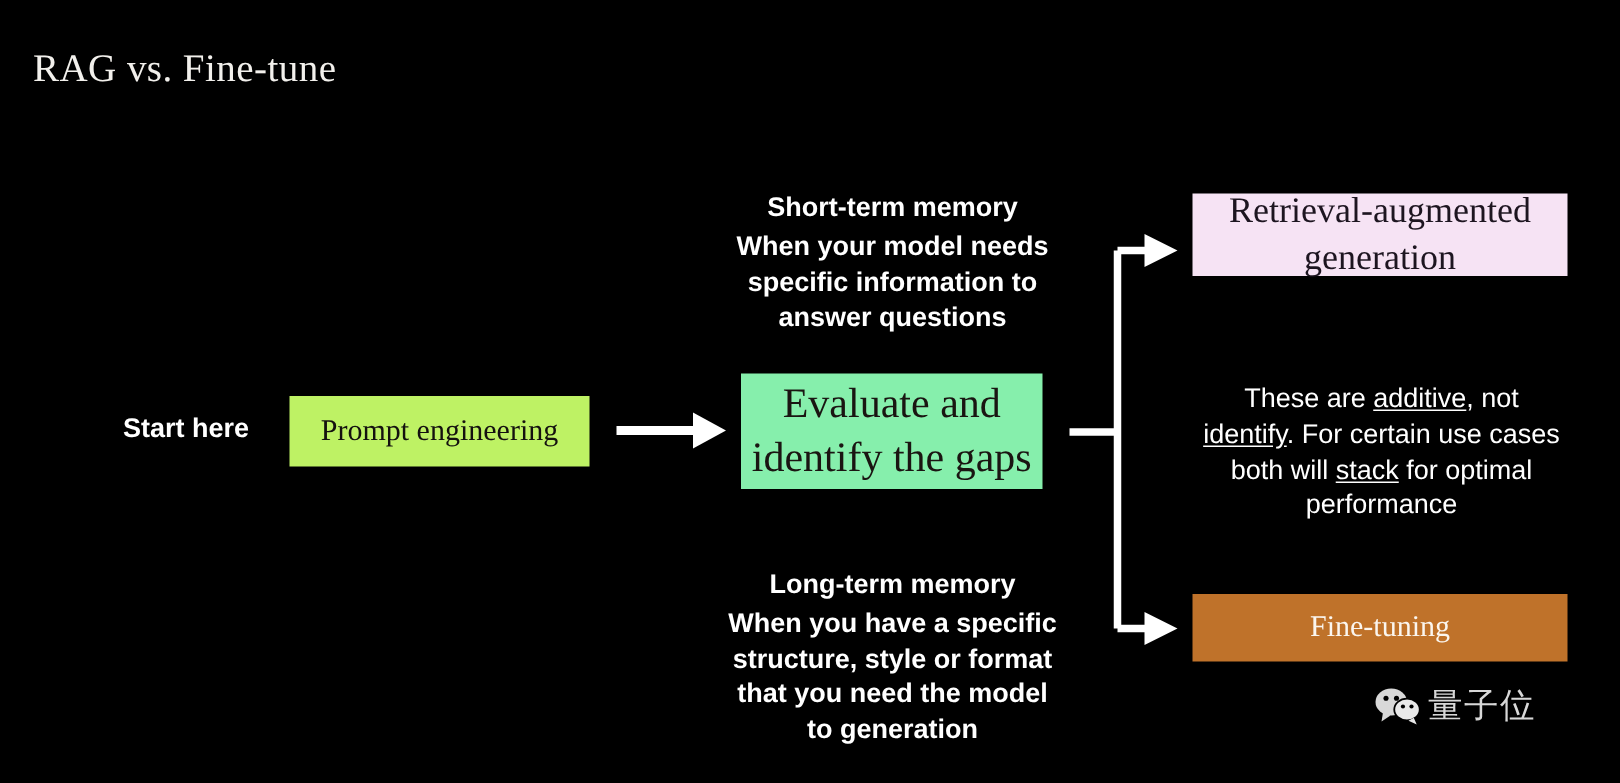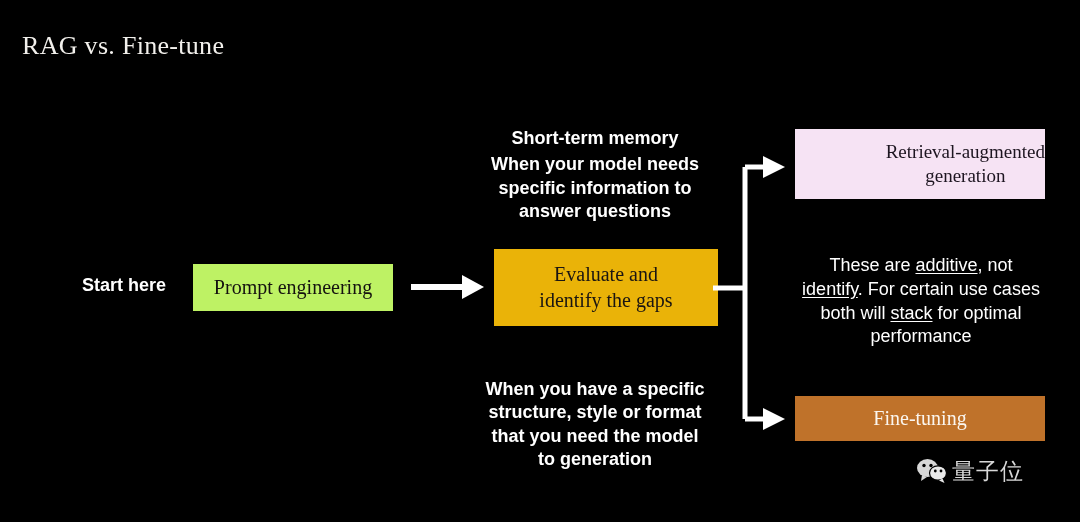--- a/index.html
+++ b/index.html
@@ -59,36 +59,35 @@
     width: 200px;
     height: 47px;
     background: #bef264;
     color: #14110f;
     font-size: 20px;
   }
 
   #box-evaluate {
     left: 494px;
     top: 249px;
-    width: 224px;
+    width: 201px;
     height: 77px;
-    background: #eab308;
+    background: #86efac;
     color: #1a1512;
-    font-size: 20px;
+    font-size: 28px;
   }
 
   #box-rag {
     left: 795px;
     top: 129px;
     width: 250px;
-    height: 70px;
+    height: 55px;
     background: #f6e3f4;
     color: #1d1520;
-    font-size: 19px;
-    justify-content: flex-end;
+    font-size: 24px;
   }
 
   #box-finetune {
     left: 795px;
     top: 396px;
     width: 250px;
     height: 45px;
     background: #bf722a;
     color: #fbf6ef;
     font-size: 20px;
@@ -187,20 +186,21 @@
   </div>
 
   <div class="desc" id="desc-short">
     <div class="desc-head">Short-term memory</div>
     <div class="desc-body">When your model needs</div>
     <div class="desc-body">specific information to</div>
     <div class="desc-body">answer questions</div>
   </div>
 
   <div class="desc" id="desc-long">
+    <div class="desc-head">Long-term memory</div>
     <div class="desc-body">When you have a specific</div>
     <div class="desc-body">structure, style or format</div>
     <div class="desc-body">that you need the model</div>
     <div class="desc-body">to generation</div>
   </div>
 
   <div id="note-additive">
     <span>These are </span><u>additive</u><span>, not </span><u>identify</u><span>. For certain use cases both will </span><u>stack</u><span> for optimal performance</span>
   </div>
 

